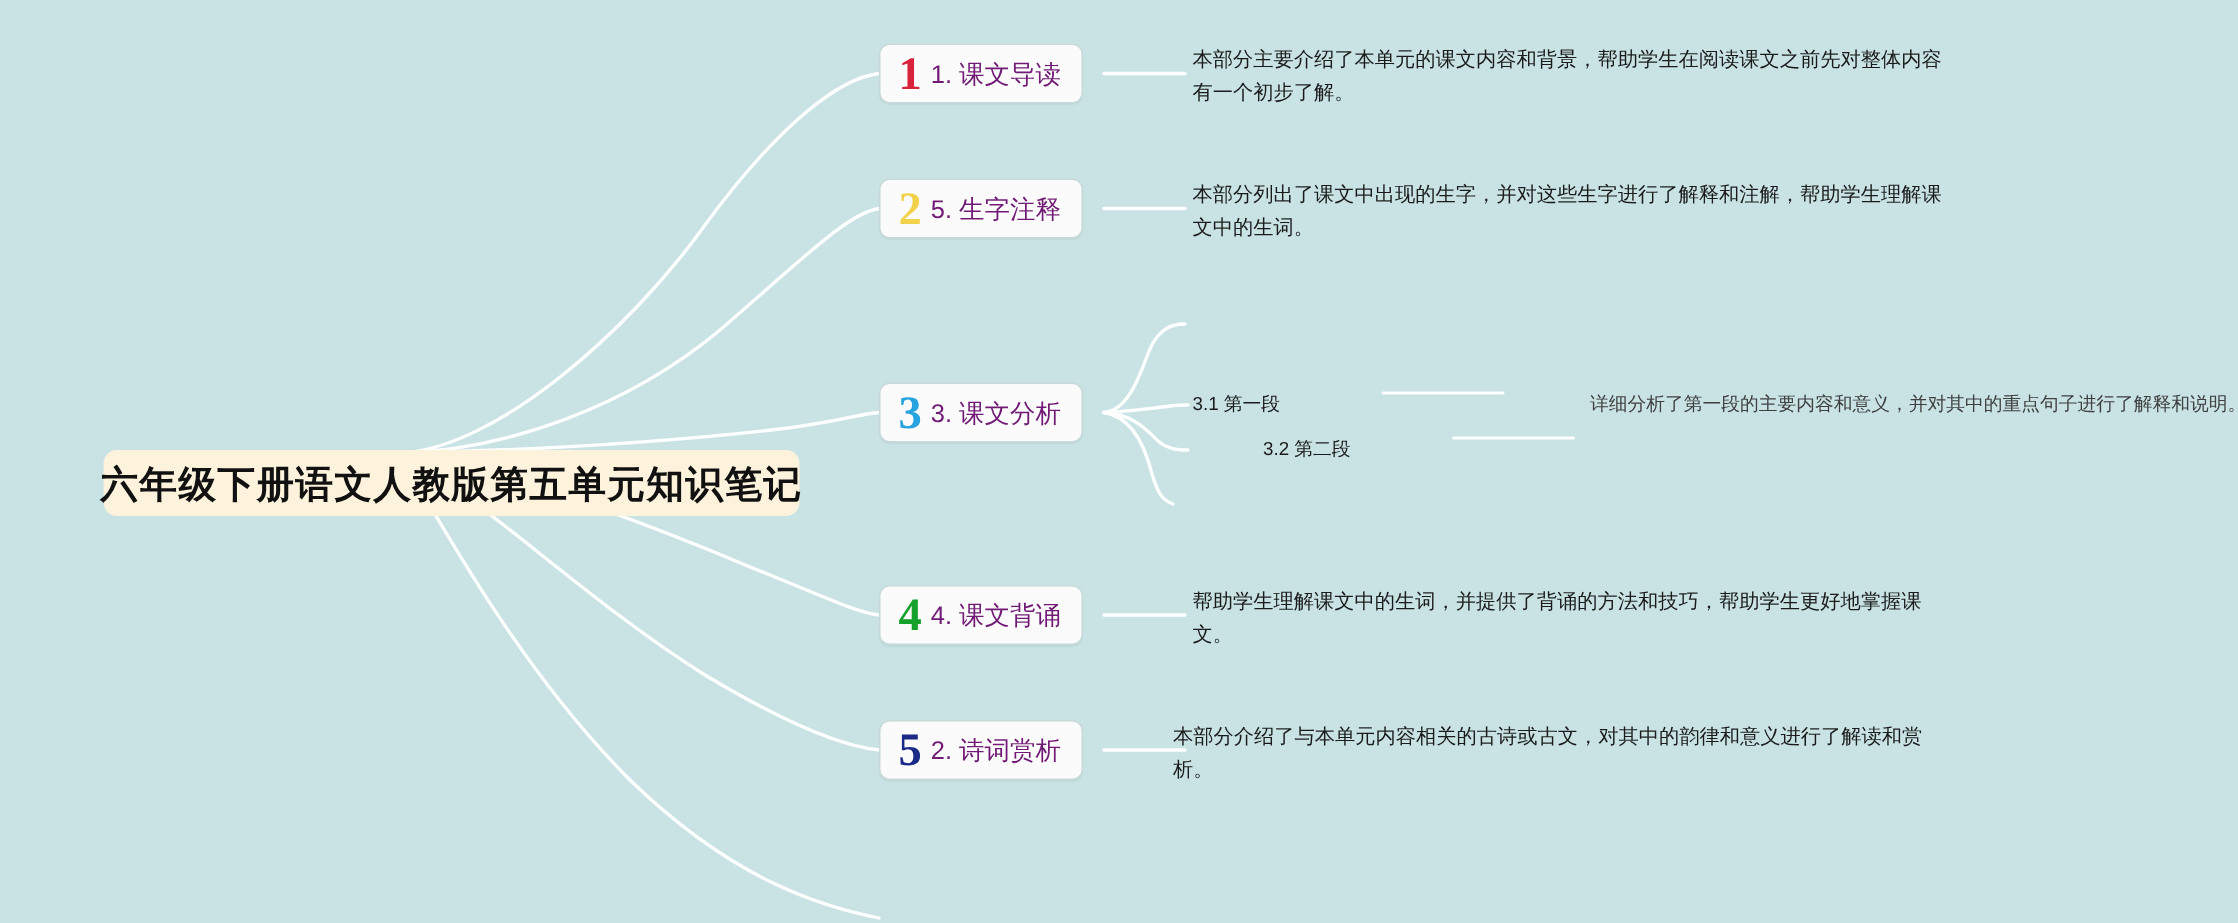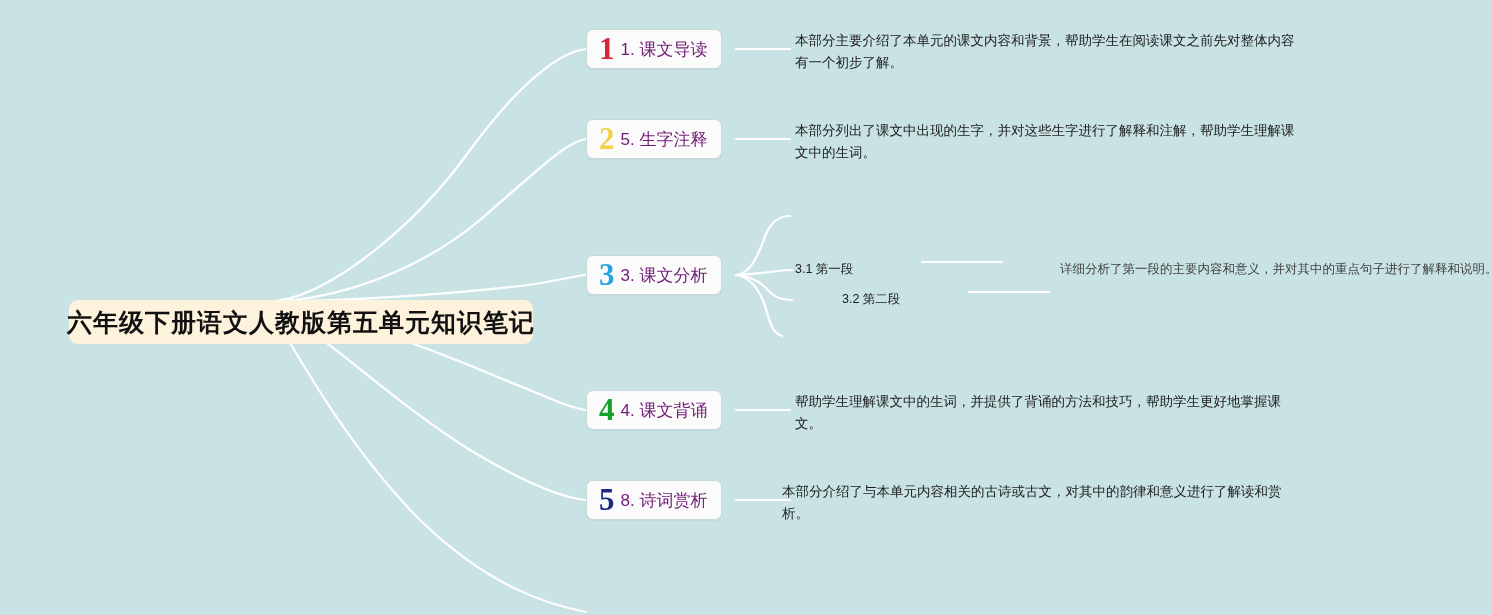--- a/index.html
+++ b/index.html
@@ -188,17 +188,17 @@
   </div>
 
   <div class="branch-node" style="left:586px; top:390px;">
     <span class="bignum" style="color:#16a02c;">4</span>
     <span class="btext">4. 课文背诵</span>
   </div>
   <div class="desc" style="left:795px; top:392px;">帮助学生理解课文中的生词，并提供了背诵的方法和技巧，帮助学生更好地掌握课文。</div>
 
   <div class="branch-node" style="left:586px; top:480px;">
     <span class="bignum" style="color:#1b2a86;">5</span>
-    <span class="btext">8. 诗词赏析</span>
+    <span class="btext">2. 诗词赏析</span>
   </div>
   <div class="desc" style="left:782px; top:482px;">本部分介绍了与本单元内容相关的古诗或古文，对其中的韵律和意义进行了解读和赏析。</div>
 
 </div>
 
 </body></html>

